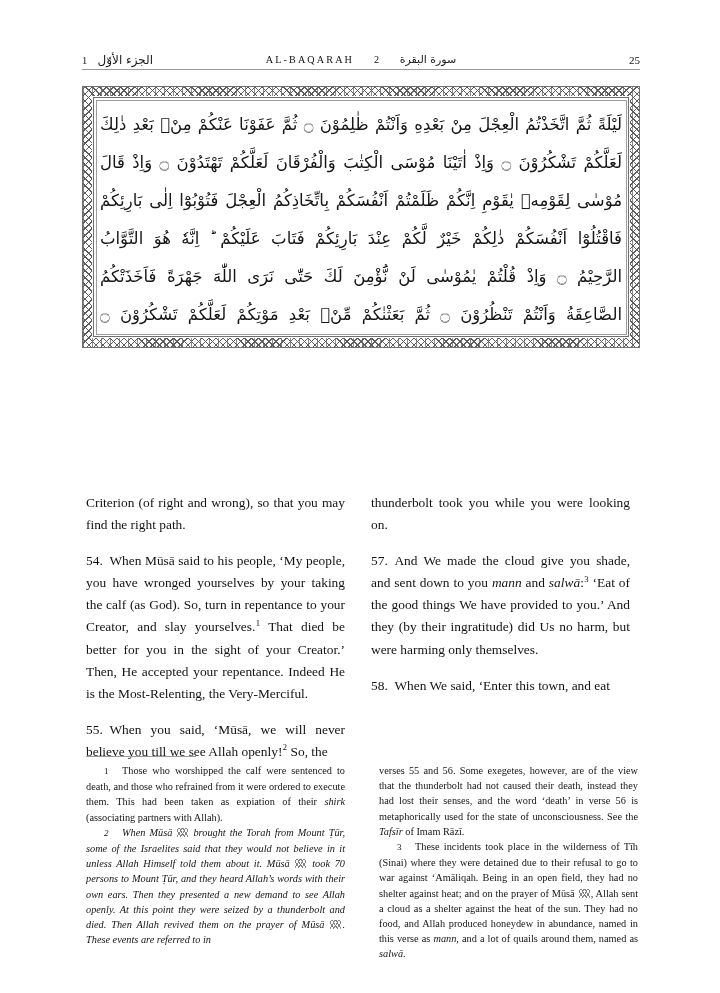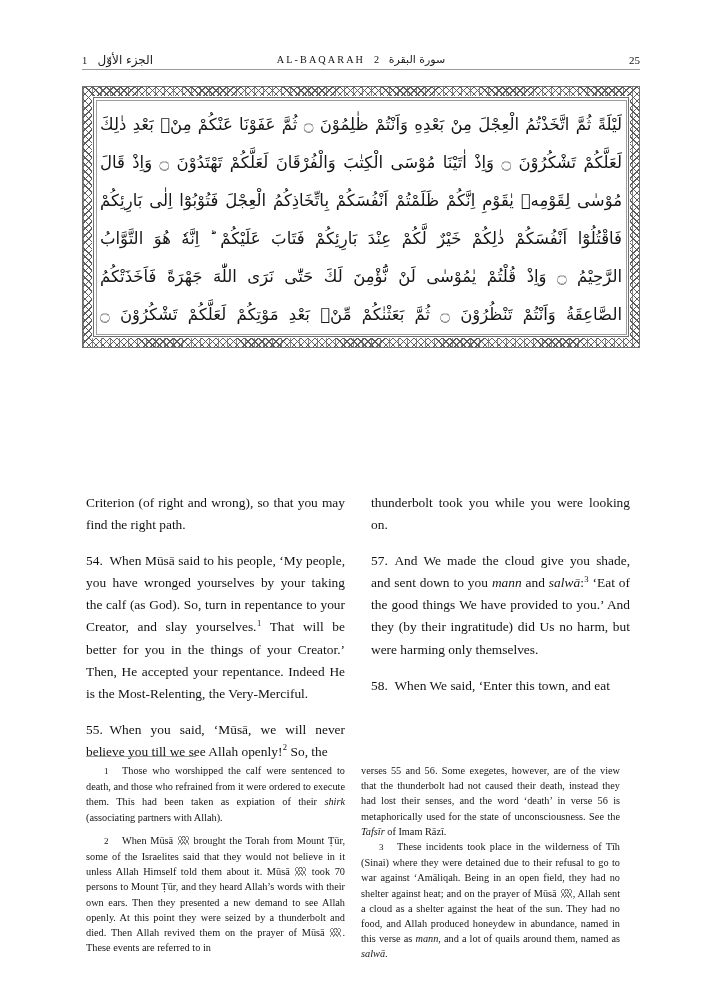--- a/index.html
+++ b/index.html
@@ -51,21 +51,21 @@
     line-height: 1;
   }
   .rh-juz-num {
     font-size: 10.5px;
     color: #1a1a1a;
     letter-spacing: 0.3px;
   }
   .rh-center {
     display: flex;
     align-items: baseline;
-    gap: 9px;
+    gap: 20px;
     position: absolute;
     left: 50%;
     transform: translateX(-50%);
     bottom: 3px;
     white-space: nowrap;
   }
   .rh-surah-latin {
     font-size: 10.2px;
     letter-spacing: 2.1px;
     color: #111111;
@@ -195,21 +195,21 @@
     padding-left: 0.5px;
   }
 
   
   .footnotes {
     position: absolute;
     left: 86px;
     top: 756px;
     width: 553px;
     display: flex;
-    gap: 16px;
+    gap: 34px;
   }
   .fn-col {
     width: 259px;
     font-size: 10.3px;
     line-height: 15.2px;
     color: #141414;
     text-align: justify;
     text-align-last: left;
     hyphens: auto;
   }
@@ -220,21 +220,22 @@
     margin: 0 0 6px 0;
   }
   .fn-rule.spacer {
     border-top-color: transparent;
   }
   .fn-item {
     margin: 0 0 0 0;
     text-indent: 18px;
   }
   .fn-item + .fn-item {
-    margin-top: 8px;
+    margin-top: 0;
+    font-style: italic;
   }
   .fn-marker {
     font-size: 9px;
     vertical-align: baseline;
   }
   .fn-marker::after {
     content: "\2003\2002";
   }
   .fn-cont {
     text-indent: 0;
@@ -281,21 +282,21 @@
     <div class="arabic-text">لَيْلَةً ثُمَّ اتَّخَذْتُمُ الْعِجْلَ مِنْ بَعْدِهِ وَاَنْتُمْ ظٰلِمُوْنَ ۝ ثُمَّ عَفَوْنَا عَنْكُمْ مِنْۢ بَعْدِ ذٰلِكَ لَعَلَّكُمْ تَشْكُرُوْنَ ۝ وَاِذْ اٰتَيْنَا مُوْسَى الْكِتٰبَ وَالْفُرْقَانَ لَعَلَّكُمْ تَهْتَدُوْنَ ۝ وَاِذْ قَالَ مُوْسٰى لِقَوْمِهٖ يٰقَوْمِ اِنَّكُمْ ظَلَمْتُمْ اَنْفُسَكُمْ بِاتِّخَاذِكُمُ الْعِجْلَ فَتُوْبُوْٓا اِلٰى بَارِئِكُمْ فَاقْتُلُوْٓا اَنْفُسَكُمْ ذٰلِكُمْ خَيْرٌ لَّكُمْ عِنْدَ بَارِئِكُمْ فَتَابَ عَلَيْكُمْ ؕ اِنَّهٗ هُوَ التَّوَّابُ الرَّحِيْمُ ۝ وَاِذْ قُلْتُمْ يٰمُوْسٰى لَنْ نُّؤْمِنَ لَكَ حَتّٰى نَرَى اللّٰهَ جَهْرَةً فَاَخَذَتْكُمُ الصَّاعِقَةُ وَاَنْتُمْ تَنْظُرُوْنَ ۝ ثُمَّ بَعَثْنٰكُمْ مِّنْۢ بَعْدِ مَوْتِكُمْ لَعَلَّكُمْ تَشْكُرُوْنَ ۝ وَظَلَّلْنَا عَلَيْكُمُ الْغَمَامَ وَاَنْزَلْنَا عَلَيْكُمُ الْمَنَّ وَالسَّلْوٰى كُلُوْا مِنْ طَيِّبٰتِ مَا رَزَقْنٰكُمْ ؕ وَمَا ظَلَمُوْنَا وَلٰكِنْ كَانُوْٓا اَنْفُسَهُمْ يَظْلِمُوْنَ ۝ وَاِذْ قُلْنَا ادْخُلُوْا</div>
   </div>
 
   <div class="body-columns">
 
     <div class="col">
       <p class="verse">
         <span>Criterion (of right and wrong), so that you may find the right path.</span>
       </p>
       <p class="verse">
-        <span class="vnum">54.</span><span>When Mūsā said to his people, ‘My people, you have wronged yourselves by your taking the calf (as God). So, turn in repentance to your Creator, and slay yourselves.</span><sup class="fn">1</sup><span> That will be better for you in the things of your Creator.’ Then, He accepted your repentance. Indeed He is the Most-Relenting, the Very-Merciful.</span>
+        <span class="vnum">54.</span><span>When Mūsā said to his people, ‘My people, you have wronged yourselves by your taking the calf (as God). So, turn in repentance to your Creator, and slay yourselves.</span><sup class="fn">1</sup><span> That died be better for you in the sight of your Creator.’ Then, He accepted your repentance. Indeed He is the Most-Relenting, the Very-Merciful.</span>
       </p>
       <p class="verse">
         <span class="vnum">55.</span><span>When you said, ‘Mūsā, we will never believe you till we see Allah openly!</span><sup class="fn">2</sup><span> So, the</span>
       </p>
     </div>
 
     <div class="col">
       <p class="verse">
         <span>thunderbolt took you while you were looking on.</span>
       </p>

